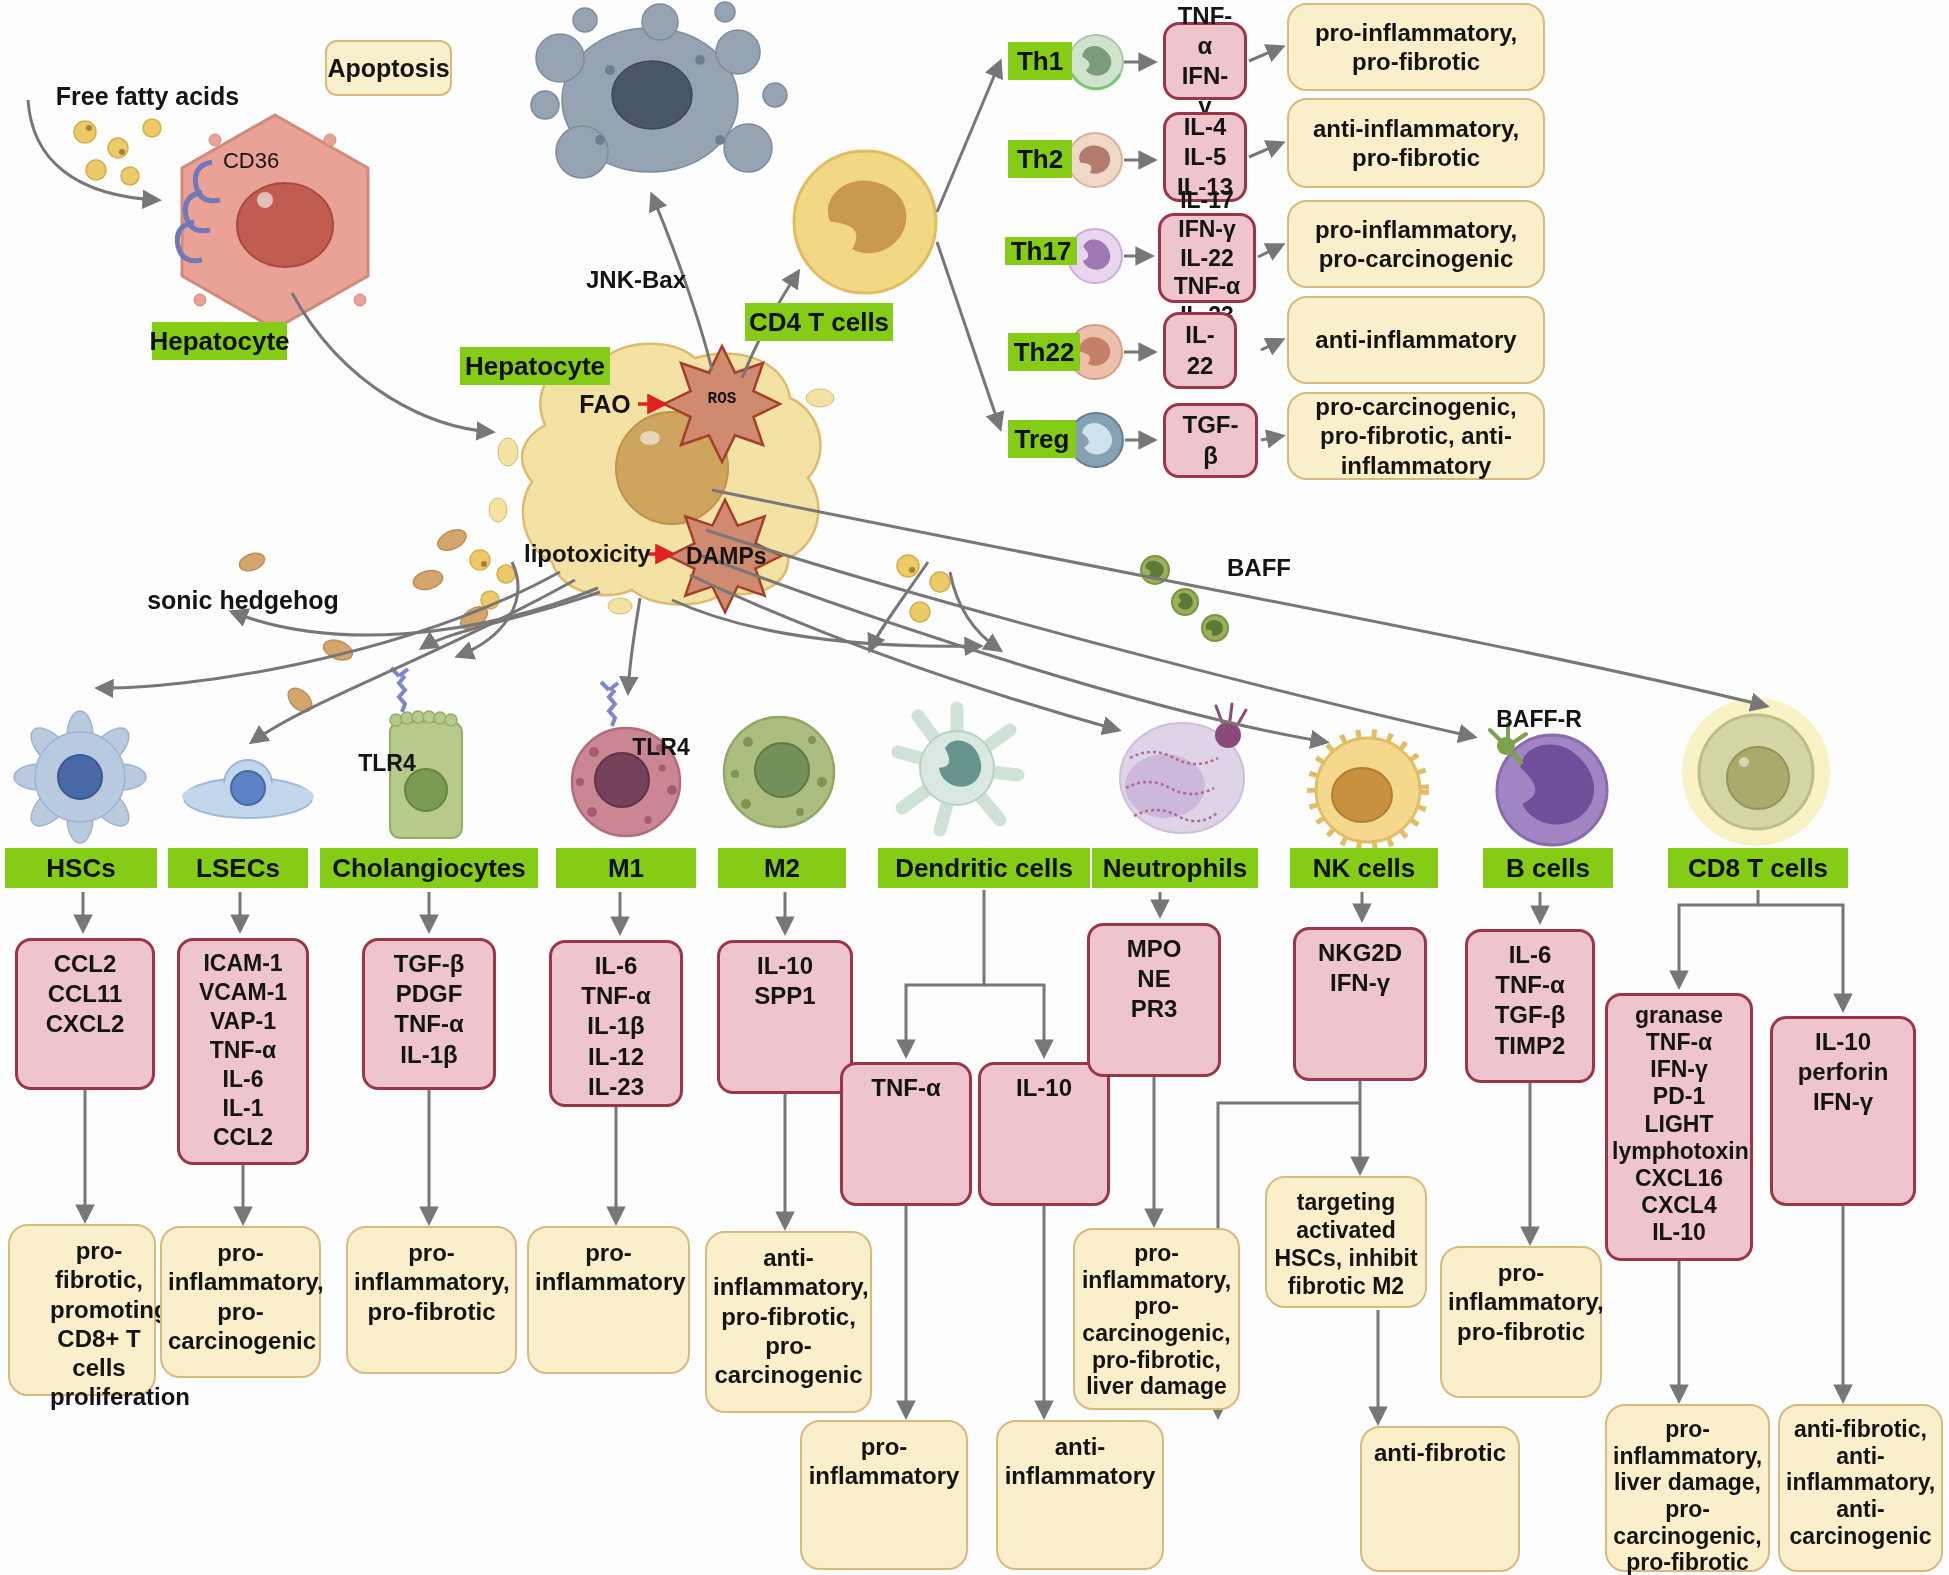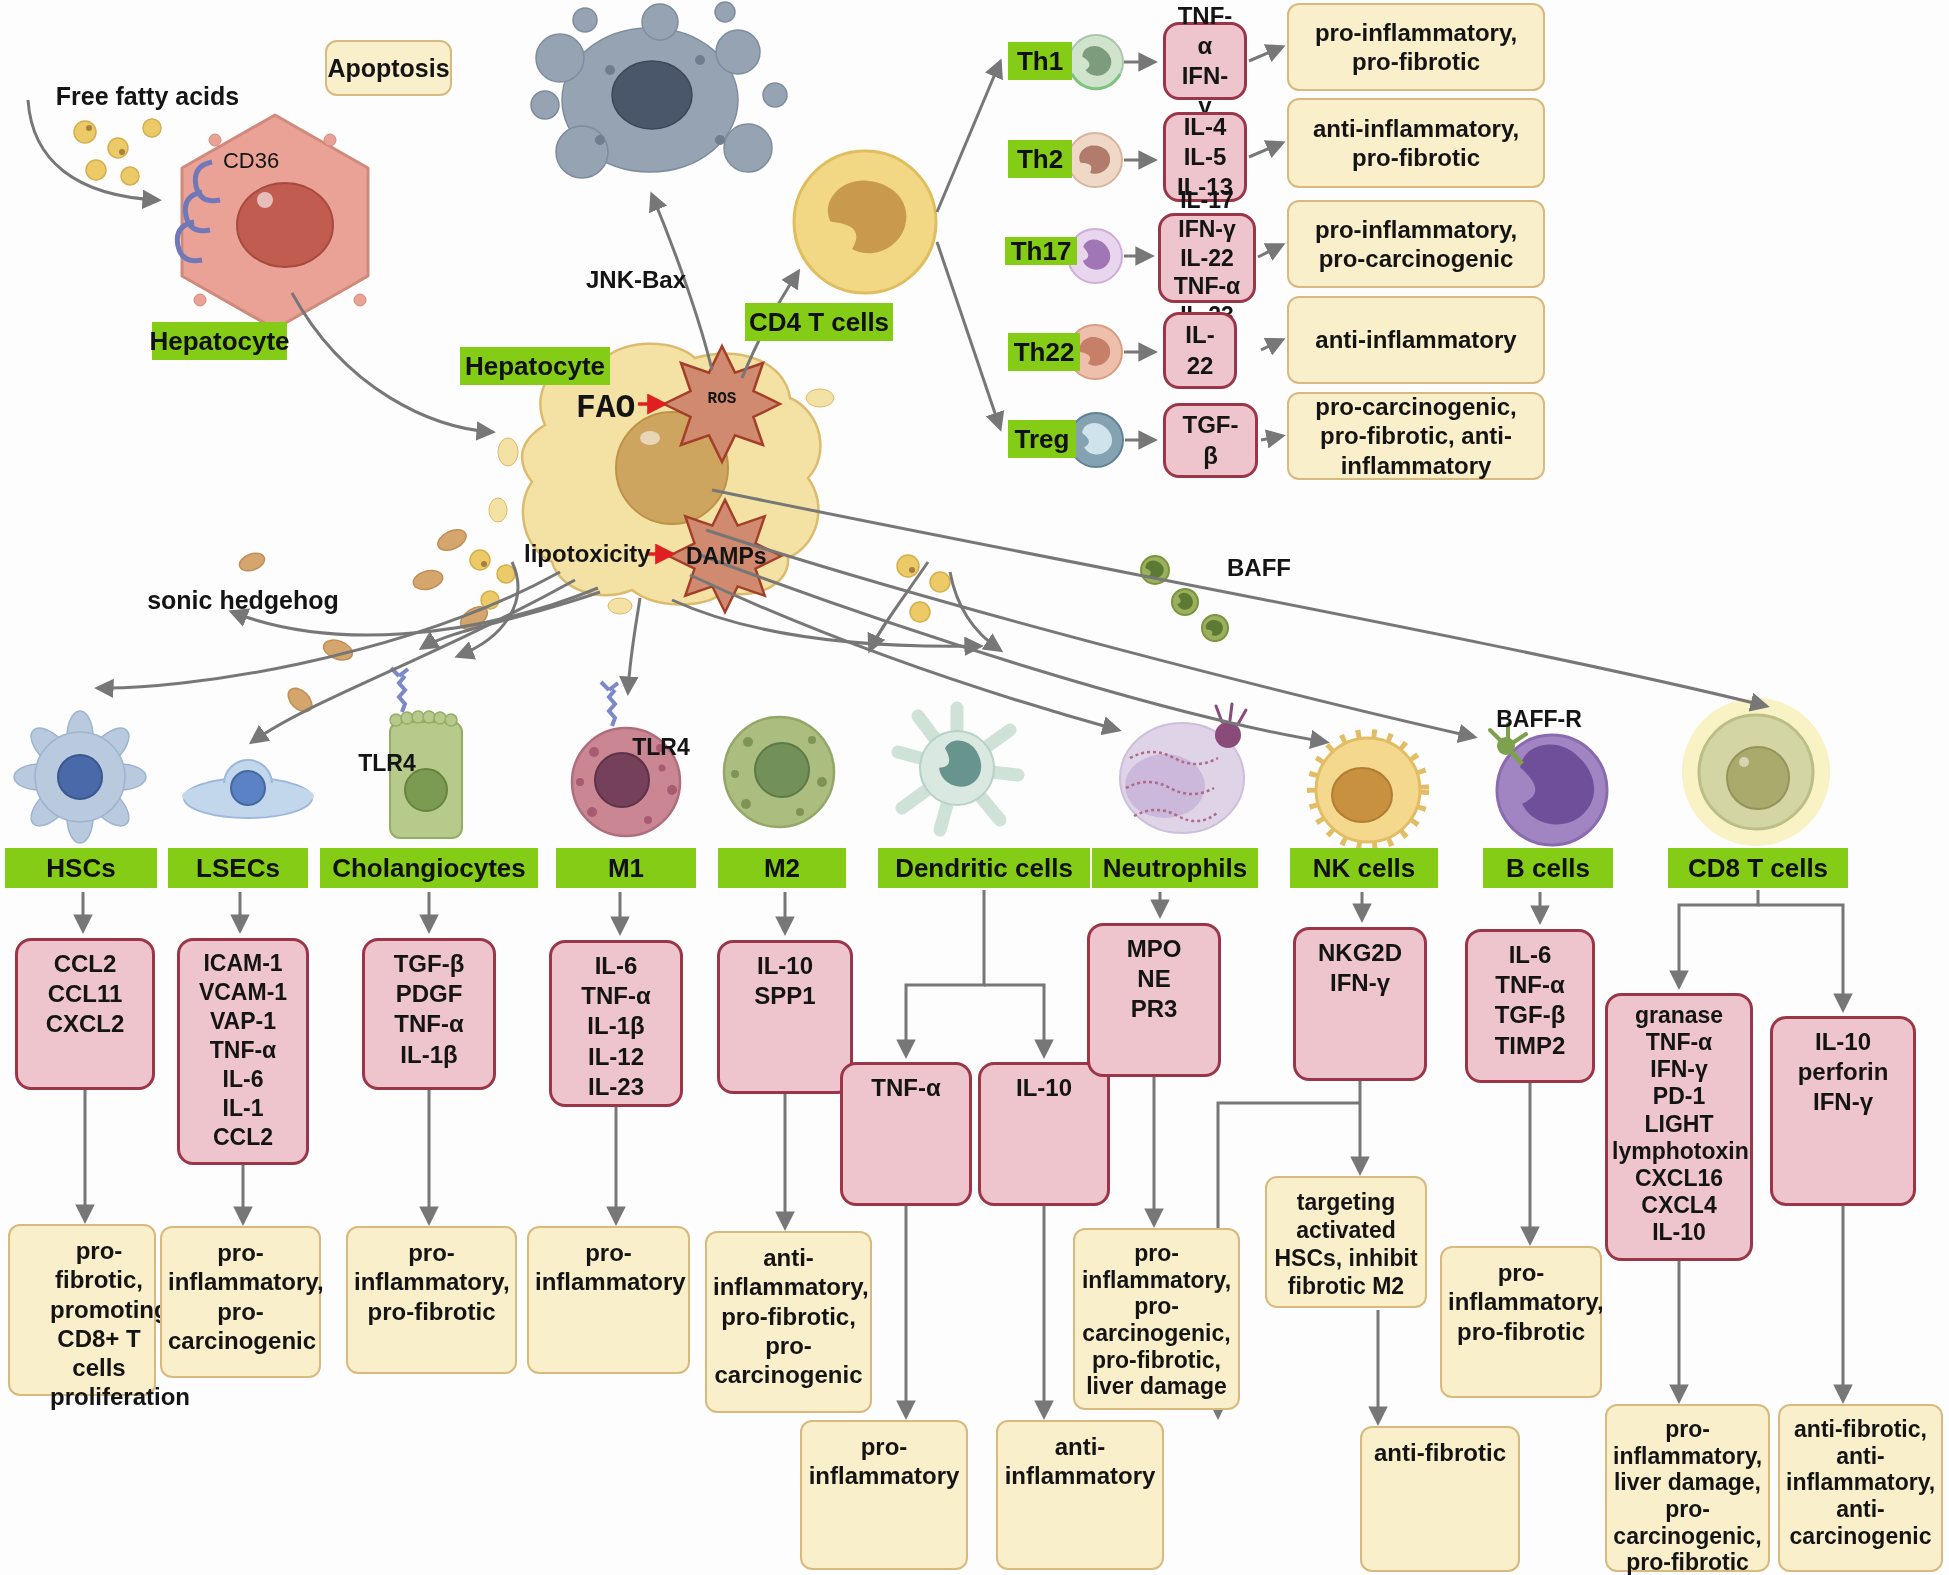--- a/index.html
+++ b/index.html
@@ -11,21 +11,21 @@
   .lbl{
     position:absolute;z-index:3;background:#84cc16;color:#111;font-weight:bold;
     font-size:26px;display:flex;align-items:center;justify-content:center;text-align:center;
   }
   .pink{
     position:absolute;z-index:2;background:#eec5cd;border:3px solid #9b3548;border-radius:16px;
     font-weight:bold;font-size:24px;text-align:center;white-space:pre-line;line-height:1.26;
     padding:8px 4px 0 4px;box-sizing:border-box;
   }
   .yellow{
-    position:absolute;z-index:2;background:#faefcb;border:2px solid #d8ba7e;border-radius:12px;
+    position:absolute;z-index:2;background:#faefcb;border:2px solid #d8ba7e;border-radius:20px;
     font-weight:bold;font-size:24px;text-align:center;white-space:pre-line;line-height:1.22;
     padding:10px 6px;box-sizing:border-box;
   }
   .vc{display:flex;align-items:center;justify-content:center;padding:4px 10px;}
   .flo{position:absolute;z-index:3;font-weight:bold;text-align:center;}
 </style>
 </head>
 <body>
 
 <div class="canvas">
@@ -360,21 +360,21 @@
     <path d="M 648,554 L 672,554"></path>
   </g>
 </svg>
 
 <div class="flo" style="left:50px;top:82px;width:195px;font-size:25px;">Free fatty acids</div>
 <div class="flo" style="left:215px;top:148px;width:72px;font-size:22px;font-weight:normal;">CD36</div>
 <div class="lbl" style="left:152px;top:322px;width:135px;height:38px;">Hepatocyte</div>
 <div class="yellow vc" style="left:325px;top:40px;width:127px;height:56px;font-size:25px;border-radius:12px;">Apoptosis</div>
 <div class="flo" style="left:580px;top:266px;width:112px;font-size:24px;">JNK-Bax</div>
 <div class="lbl" style="left:460px;top:347px;width:150px;height:38px;">Hepatocyte</div>
-<div class="flo" style="left:576px;top:390px;width:58px;font-size:33px;font-family:Liberation Mono, monospace;">FAO</div>
+<div class="flo" style="left:576px;top:390px;width:58px;font-size:25px;">FAO</div>
 <div class="flo" style="left:690px;top:390px;width:64px;font-size:16px;font-family:Liberation Mono, monospace;">ROS</div>
 <div class="flo" style="left:524px;top:540px;width:122px;font-size:24px;">lipotoxicity</div>
 <div class="flo" style="left:686px;top:543px;width:78px;font-size:23px;">DAMPs</div>
 <div class="lbl" style="left:745px;top:303px;width:148px;height:38px;">CD4 T cells</div>
 <div class="flo" style="left:134px;top:586px;width:218px;font-size:25px;">sonic hedgehog</div>
 <div class="flo" style="left:1218px;top:554px;width:82px;font-size:24px;">BAFF</div>
 <div class="flo" style="left:1490px;top:706px;width:98px;font-size:23px;">BAFF-R</div>
 <div class="flo" style="left:354px;top:750px;width:66px;font-size:23px;">TLR4</div>
 <div class="flo" style="left:628px;top:734px;width:66px;font-size:23px;">TLR4</div>
 

